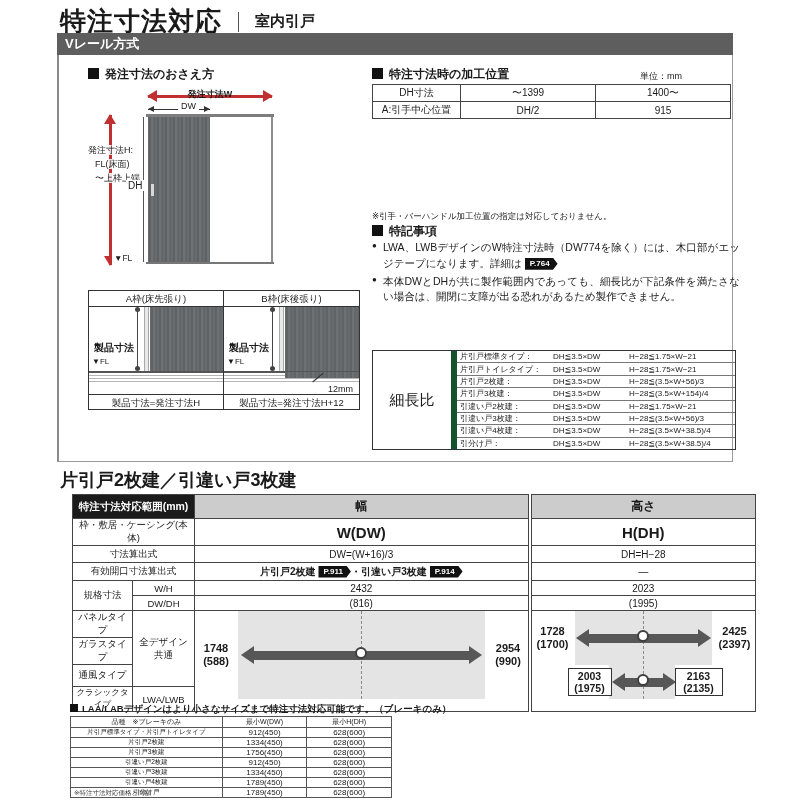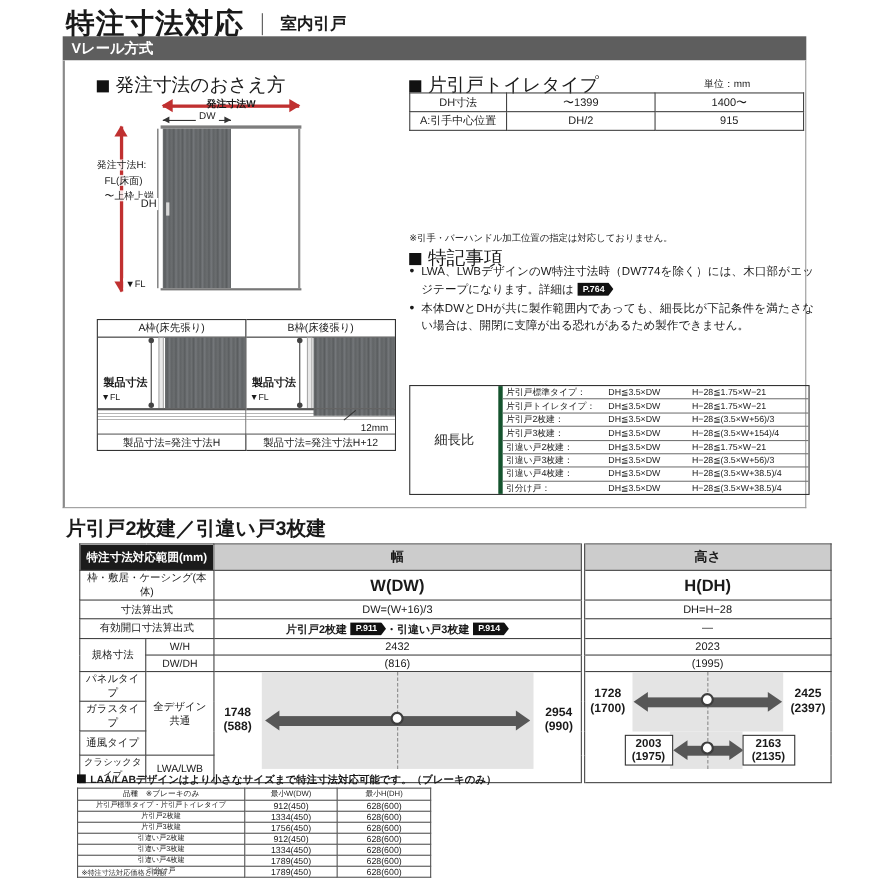--- a/index.html
+++ b/index.html
@@ -14,21 +14,21 @@
   .page-subtitle { font-size:15px; font-weight:bold; }
 
   
   .vrail-bar { position:absolute; left:57px; top:33px; width:676px; height:22px; background:#5e5e5e;
     color:#fff; font-size:13px; font-weight:bold; line-height:22px; padding-left:8px; }
 
   
   .content-box { position:absolute; left:57px; top:55px; width:676px; height:407px;
     border:1px solid #9a9a9a; border-left:2px solid #8a8a8a; border-top:none; background:#fff; }
 
-  .sec-heading { position:absolute; font-size:17px; font-weight:normal; white-space:nowrap; }
+  .sec-heading { position:absolute; font-size:12px; font-weight:bold; white-space:nowrap; }
   .sq { display:inline-block; width:11px; height:11px; background:#111; margin-right:6px; vertical-align:-1px; }
 
   
   .order-diagram { position:absolute; left:85px; top:88px; width:270px; height:192px; }
   .od-wlabel { position:absolute; left:63px; width:124px; top:0px; text-align:center; font-size:9px; font-weight:bold; z-index:3; }
   .rarrow-h { position:absolute; height:3px; background:#c03030; z-index:2; }
   .rarrow-h::before { content:""; position:absolute; left:-1px; top:-5px; border-top:6px solid transparent; border-bottom:6px solid transparent; border-right:10px solid #c03030; }
   .rarrow-h::after  { content:""; position:absolute; right:-1px; top:-5px; border-top:6px solid transparent; border-bottom:6px solid transparent; border-left:10px solid #c03030; }
   .rarrow-v { position:absolute; width:3px; background:#c03030; z-index:1; }
   .rarrow-v::before { content:""; position:absolute; top:-1px; left:-5px; border-left:6px solid transparent; border-right:6px solid transparent; border-bottom:10px solid #c03030; }
@@ -91,21 +91,21 @@
   .proc-note { position:absolute; left:372px; top:211px; font-size:8.5px; }
 
   
   .remarks { position:absolute; left:372px; top:240px; width:368px; }
   .remark { position:relative; padding-left:11px; font-size:10.5px; line-height:1.5; margin-bottom:2px; text-align:justify; }
   .remark::before { content:"●"; position:absolute; left:0; top:0; font-size:8px; }
   .pbadge { display:inline-block; background:#111; color:#fff; font-size:8px; font-weight:bold; line-height:10px; padding:1px 8px 1px 5px; margin-left:3px; clip-path:polygon(0 0,86% 0,100% 50%,86% 100%,0 100%); vertical-align:1px; }
 
   
   .slender { position:absolute; left:372px; top:350px; width:364px; height:100px; border:1px solid #333; display:flex; }
-  .sl-label { width:84px; border-right:4px solid #14532d; display:flex; align-items:center; justify-content:center; font-size:12px; }
+  .sl-label { width:84px; border-right:6px solid #14532d; display:flex; align-items:center; justify-content:center; font-size:15px; }
   .sl-rows { flex:1; display:flex; flex-direction:column; }
   .sl-row { flex:1; display:flex; align-items:center; border-bottom:1px solid #777; font-size:8px; white-space:nowrap; }
   .sl-row:last-child { border-bottom:none; }
   .sl-t { width:96px; padding-left:3px; }
   .sl-f1 { width:76px; }
   .sl-f2 { flex:1; }
 
   
   .spec-title { position:absolute; left:60px; top:468px; font-size:18px; font-weight:bold; }
   .spec-table { position:absolute; left:72px; top:494px; width:683px; table-layout:fixed; }
@@ -202,21 +202,21 @@
       </div>
       <div class="fp-gap">
         <div class="fp-leader"></div>
         <div class="fp-12">12mm</div>
       </div>
       <div class="fp-footer">製品寸法=発注寸法H+12</div>
     </div>
   </div>
 
   <div class="sec-heading" style="left:372px; top:66px;">
-    <span class="sq"></span><span>片引戸トイレタイプ</span>
+    <span class="sq"></span><span>特注寸法時の加工位置</span>
   </div>
   <div class="unit-label">単位：mm</div>
 
   <table class="proc-table">
     <colgroup>
         <col style="width:88px">
         <col style="width:135px">
         <col style="width:135px">
       </colgroup>
     <tbody>

